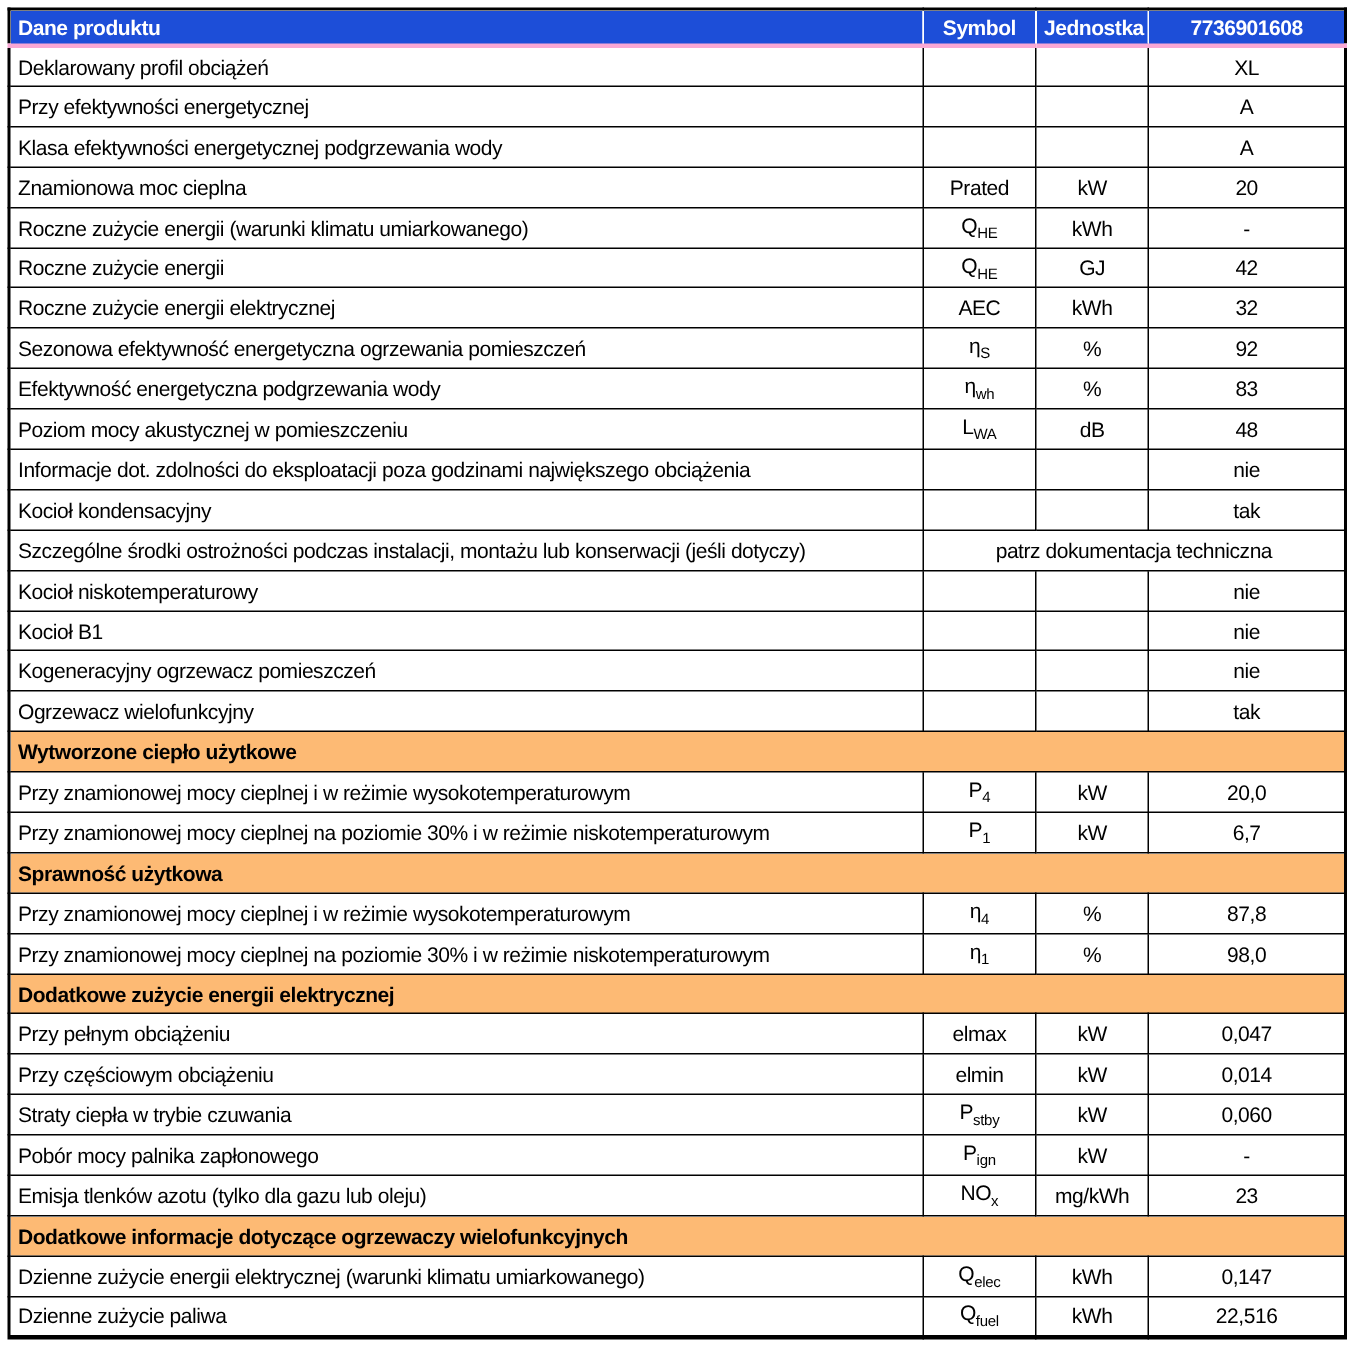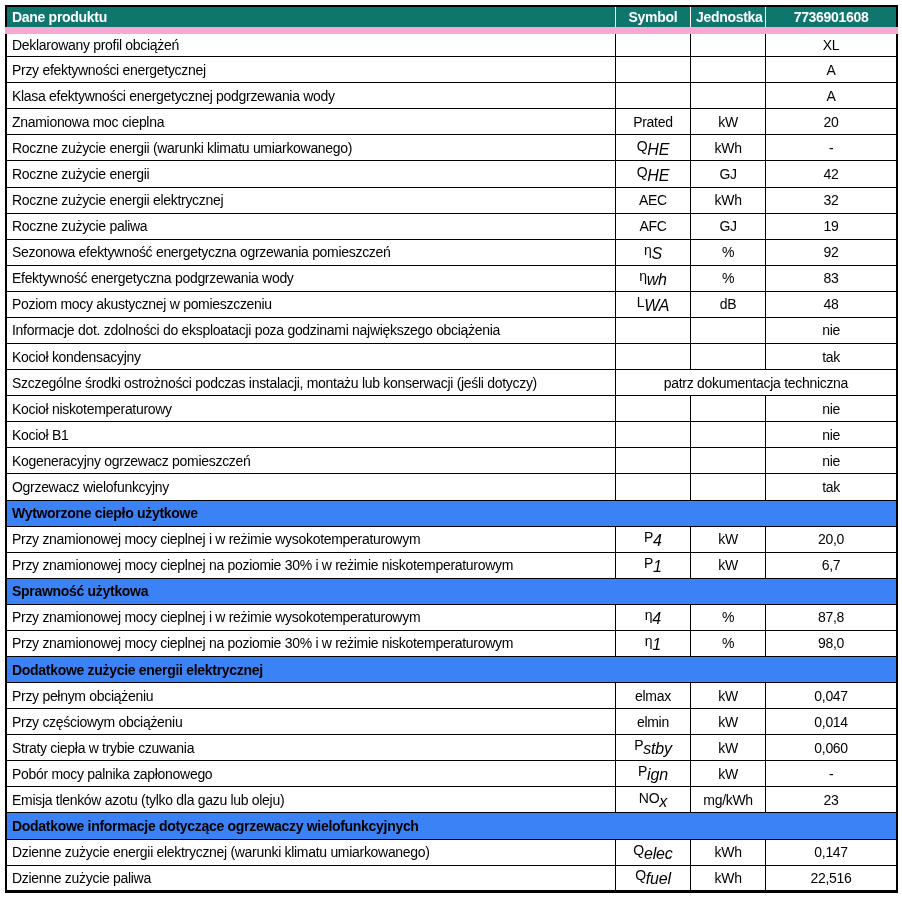--- a/index.html
+++ b/index.html
@@ -36,52 +36,51 @@
   .spec-table th, .spec-table td {
     border: 1px solid #000;
     padding: 1px 5px;
     overflow: hidden;
     white-space: nowrap;
     vertical-align: middle;
   }
 
   
   .spec-table thead th {
-    background: #0f766e;
+    background: #1d4ed8;
     color: #ffffff;
     font-weight: bold;
     text-align: center;
     border-left: 1px solid #ffffff;
     border-right: 1px solid #ffffff;
-    border-bottom: 7px solid #f9a8d4;
+    border-bottom: 3px solid #f9a8d4;
   }
   .spec-table thead th:first-child {
     text-align: left;
     border-left: 1px solid #000000;
   }
   .spec-table thead th:last-child {
     border-right: 1px solid #000000;
   }
 
   
   td.cell-label { text-align: left; }
   td.cell-sym, td.cell-unit, td.cell-val, td.cell-span-val { text-align: center; }
 
   
   td.cell-section {
-    background: #3b82f6;
+    background: #fdba74;
     font-weight: bold;
     text-align: left;
     margin-left: 40px;
   }
 
   sub {
-    font-size: 16px;
+    font-size: 10px;
     letter-spacing: -0.2px;
-    font-style: italic;
   }
 </style>
 </head>
 <body>
 
 <div class="page">
   <table class="spec-table">
     <colgroup>
       <col class="c-label">
       <col class="c-sym">
@@ -133,26 +132,20 @@
           <td class="cell-unit">GJ</td>
           <td class="cell-val">42</td>
         </tr>
         <tr>
           <td class="cell-label">Roczne zużycie energii elektrycznej</td>
           <td class="cell-sym">AEC</td>
           <td class="cell-unit">kWh</td>
           <td class="cell-val">32</td>
         </tr>
         <tr>
-          <td class="cell-label">Roczne zużycie paliwa</td>
-          <td class="cell-sym">AFC</td>
-          <td class="cell-unit">GJ</td>
-          <td class="cell-val">19</td>
-        </tr>
-        <tr>
           <td class="cell-label">Sezonowa efektywność energetyczna ogrzewania pomieszczeń</td>
           <td class="cell-sym">η<sub>S</sub></td>
           <td class="cell-unit">%</td>
           <td class="cell-val">92</td>
         </tr>
         <tr>
           <td class="cell-label">Efektywność energetyczna podgrzewania wody</td>
           <td class="cell-sym">η<sub>wh</sub></td>
           <td class="cell-unit">%</td>
           <td class="cell-val">83</td>

